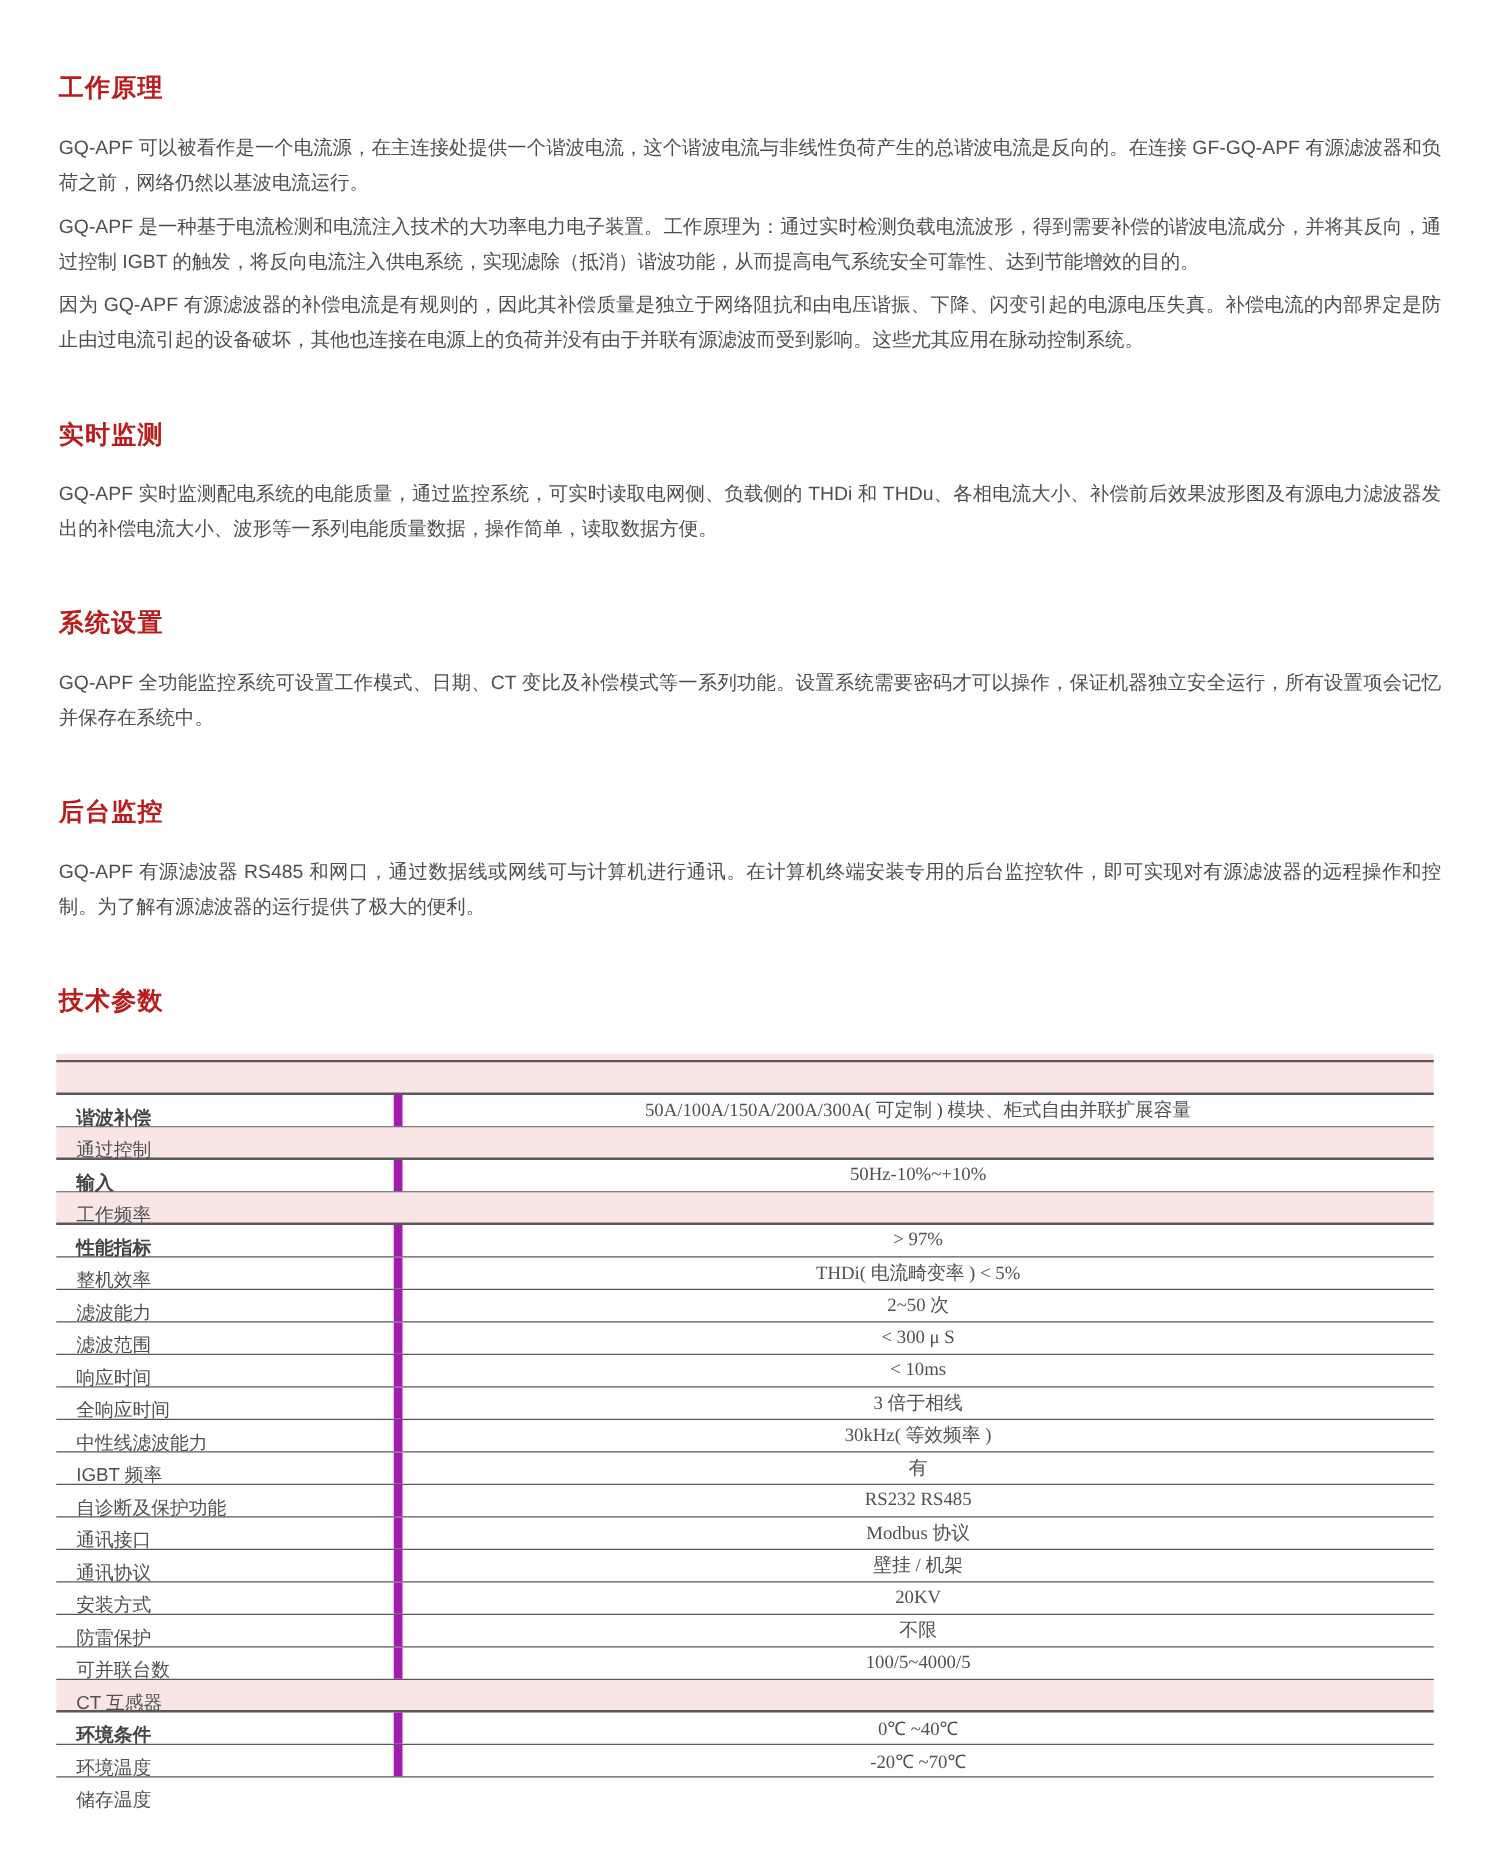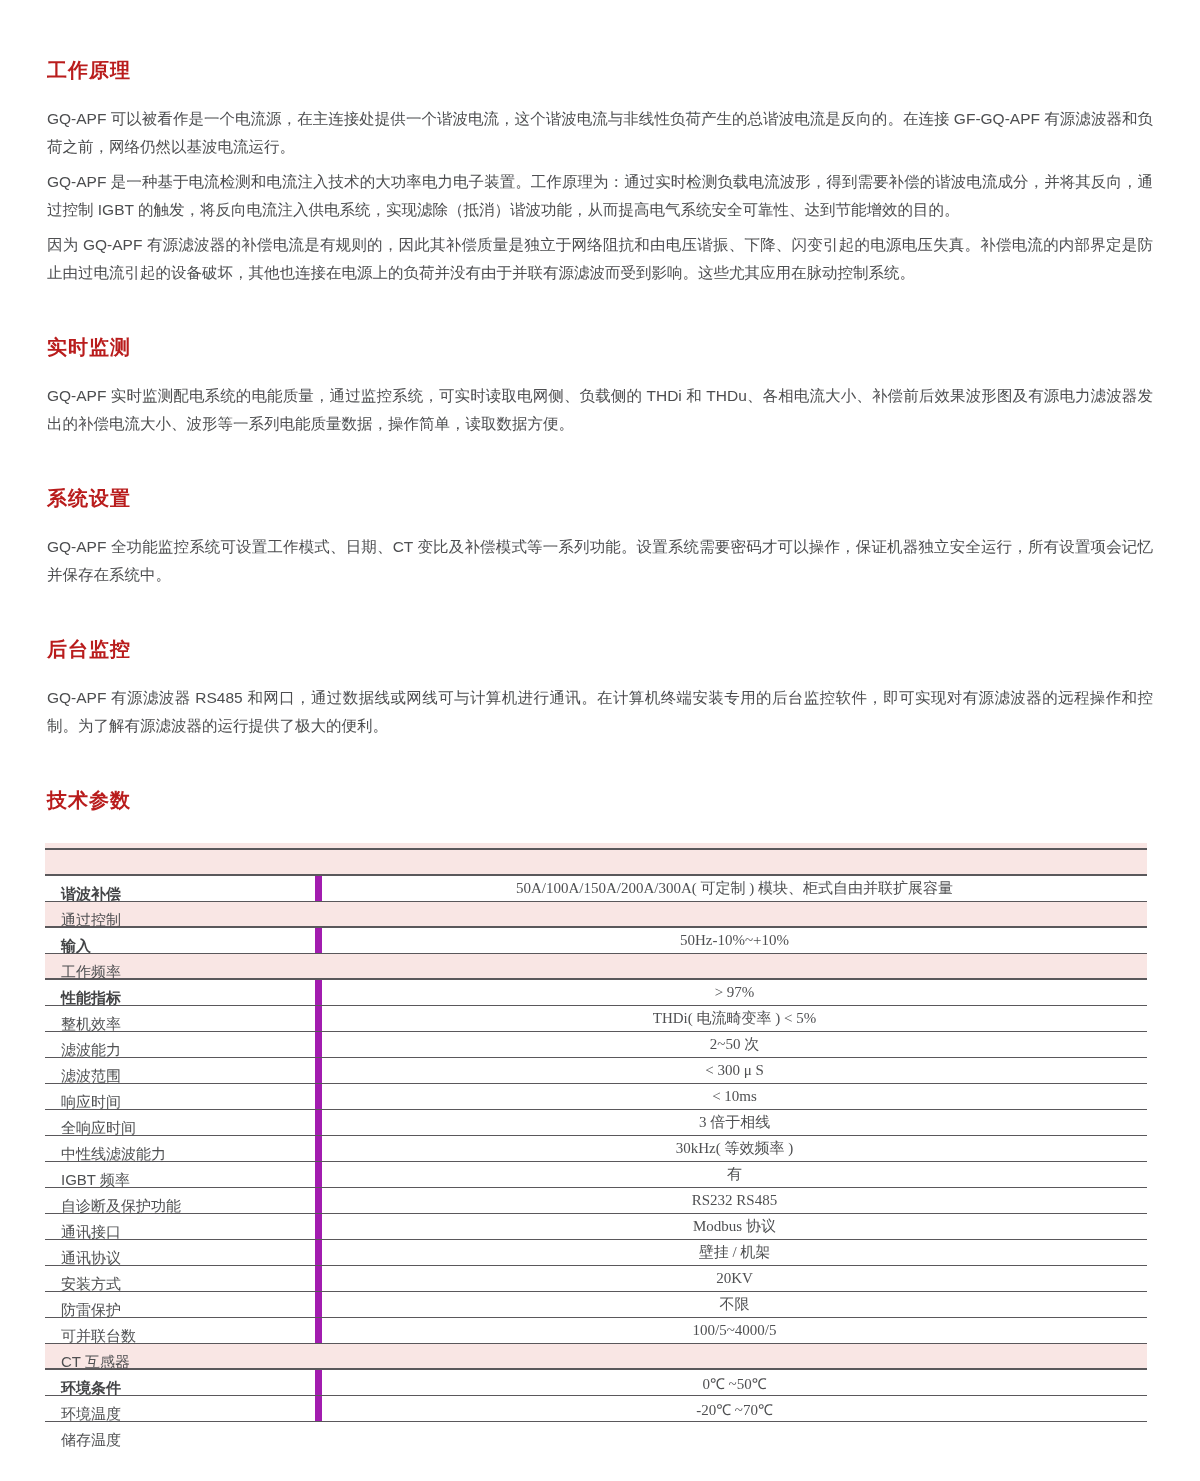--- a/index.html
+++ b/index.html
@@ -184,21 +184,21 @@
           </div>
           <div class="spec-row item">
             <div class="cell-label">CT 互感器</div>
             <div class="cell-value">100/5~4000/5</div>
           </div>
           <div class="spec-row group">
             <div class="cell-label">环境条件</div>
           </div>
           <div class="spec-row item">
             <div class="cell-label">环境温度</div>
-            <div class="cell-value">0℃ ~50℃</div>
+            <div class="cell-value">0℃ ~40℃</div>
           </div>
           <div class="spec-row item">
             <div class="cell-label">储存温度</div>
             <div class="cell-value">-20℃ ~70℃</div>
           </div>
         </div>
     </div>
   </div>
 
 </div>

